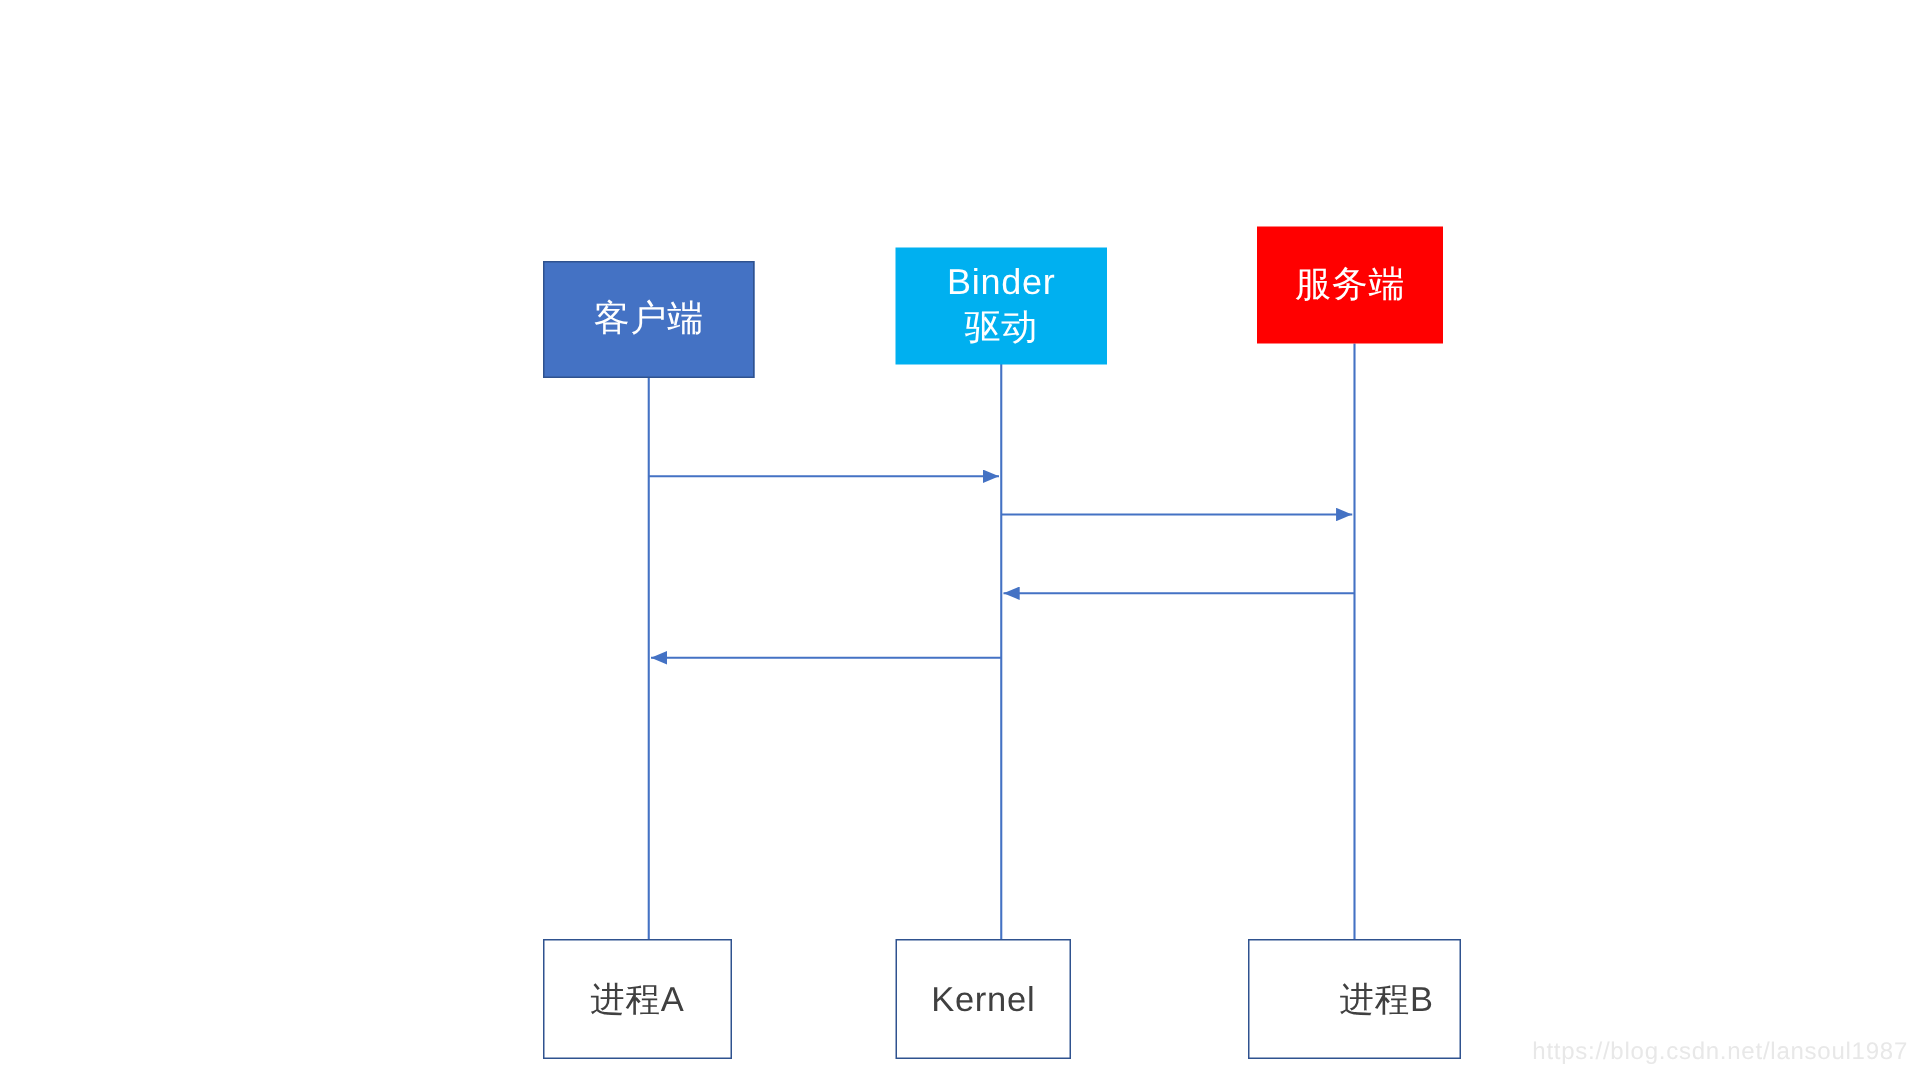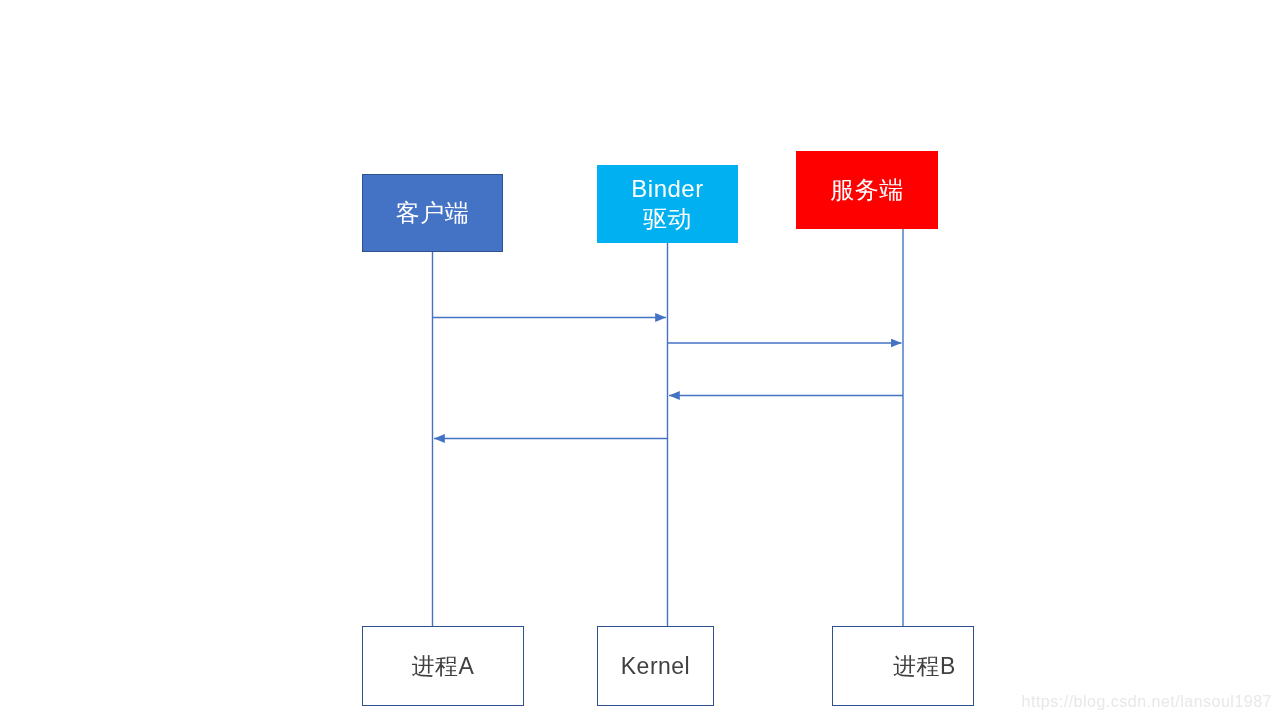--- a/index.html
+++ b/index.html
@@ -50,34 +50,34 @@
     margin-top: 23px;
   }
   .box-binder {
     left: 597px;
     width: 141px;
     background: var(--binder_fill, #00B0F0);
     border: none;
     margin-top: 14px;
   }
   .box-server {
-    left: 796px;
-    width: 142px;
+    left: 838px;
+    width: 124px;
     background: var(--server_fill, #FF0000);
     border: none;
   }
   .box-bottom {
     top: 626px;
     height: 80px;
     font-size: 23px;
     background: var(--bottom_box_fill, #ffffff);
     border: 1.5px solid var(--bottom_box_border, #2F528F);
     color: var(--bottom_text, #404040);
   }
-  .box-process-a { left: 362px; width: 162px; }
+  .box-process-a { left: 362px; width: 126px; }
   .box-kernel    { left: 597px; width: 117px; }
   .box-process-b { left: 832px; width: 142px; padding-left: 43px; }
 
   .lifeline {
     stroke: var(--line, #4472C4);
     stroke-width: 1.4;
   }
   .msg-arrow {
     stroke: var(--line, #4472C4);
     stroke-width: 1.4;

